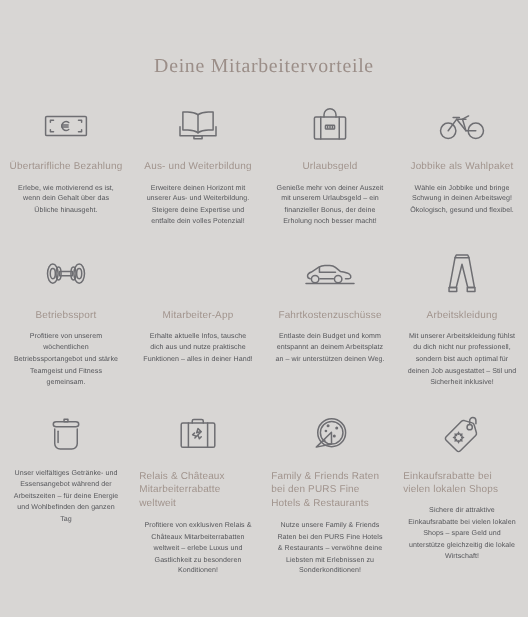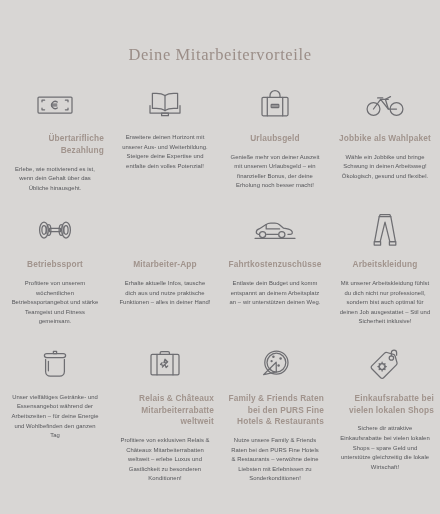--- a/index.html
+++ b/index.html
@@ -63,25 +63,25 @@
     stroke-linejoin: round;
   }
   .icon-fill {
     fill: #6e6e72;
     stroke: none;
   }
   .card-title {
     font-family: "Liberation Sans", sans-serif;
     font-size: 8.3px;
     color: #a1948d;
-    text-align: right;
+    text-align: left;
     line-height: 1.42;
     letter-spacing: 0.15px;
     margin: 0 0 8px 0;
-    font-weight: 700;
+    font-weight: 400;
   }
   .card-desc {
     font-family: "Liberation Sans", sans-serif;
     font-size: 5.9px;
     color: #55565a;
     text-align: center;
     line-height: 1.62;
     letter-spacing: 0.05px;
     margin: 0;
     padding: 0 3px;
@@ -116,20 +116,21 @@
     <div class="card row-1">
       <div class="icon-wrap">
         <svg width="36" height="32" viewBox="0 0 36 32">
           <path class="icon-line" d="M18 6.5c-2.4-1.6-5.4-2.2-8.6-2.2H5.4v15.1h4c3.2 0 6.2.6 8.6 2.2"></path>
           <path class="icon-line" d="M18 6.5c2.4-1.6 5.4-2.2 8.6-2.2h4v15.1h-4c-3.2 0-6.2.6-8.6 2.2"></path>
           <path class="icon-line" d="M18 6.5v15.1"></path>
           <path class="icon-line" d="M3 16.6v7.5h30v-7.5"></path>
           <path class="icon-line" d="M14.6 24.1h6.8v2.6h-6.8z"></path>
         </svg>
       </div>
+      <div class="card-title">Aus- und Weiterbildung</div>
       <div class="card-desc">Erweitere deinen Horizont mit unserer Aus- und Weiterbildung. Steigere deine Expertise und entfalte dein volles Potenzial!</div>
     </div>
 
     <div class="card row-1">
       <div class="icon-wrap">
         <svg width="34" height="32" viewBox="0 0 34 32">
           <path class="icon-line" d="M12 8.4V6.6a5 5 0 0 1 10 0v1.8"></path>
           <rect class="icon-line" x="4" y="8.4" width="26" height="18.4" rx="1.2"></rect>
           <path class="icon-line" d="M9.3 8.4v18.4 M24.7 8.4v18.4"></path>
           <rect class="icon-line" x="13.2" y="15.4" width="7.6" height="3.2" rx="0.6"></rect>

